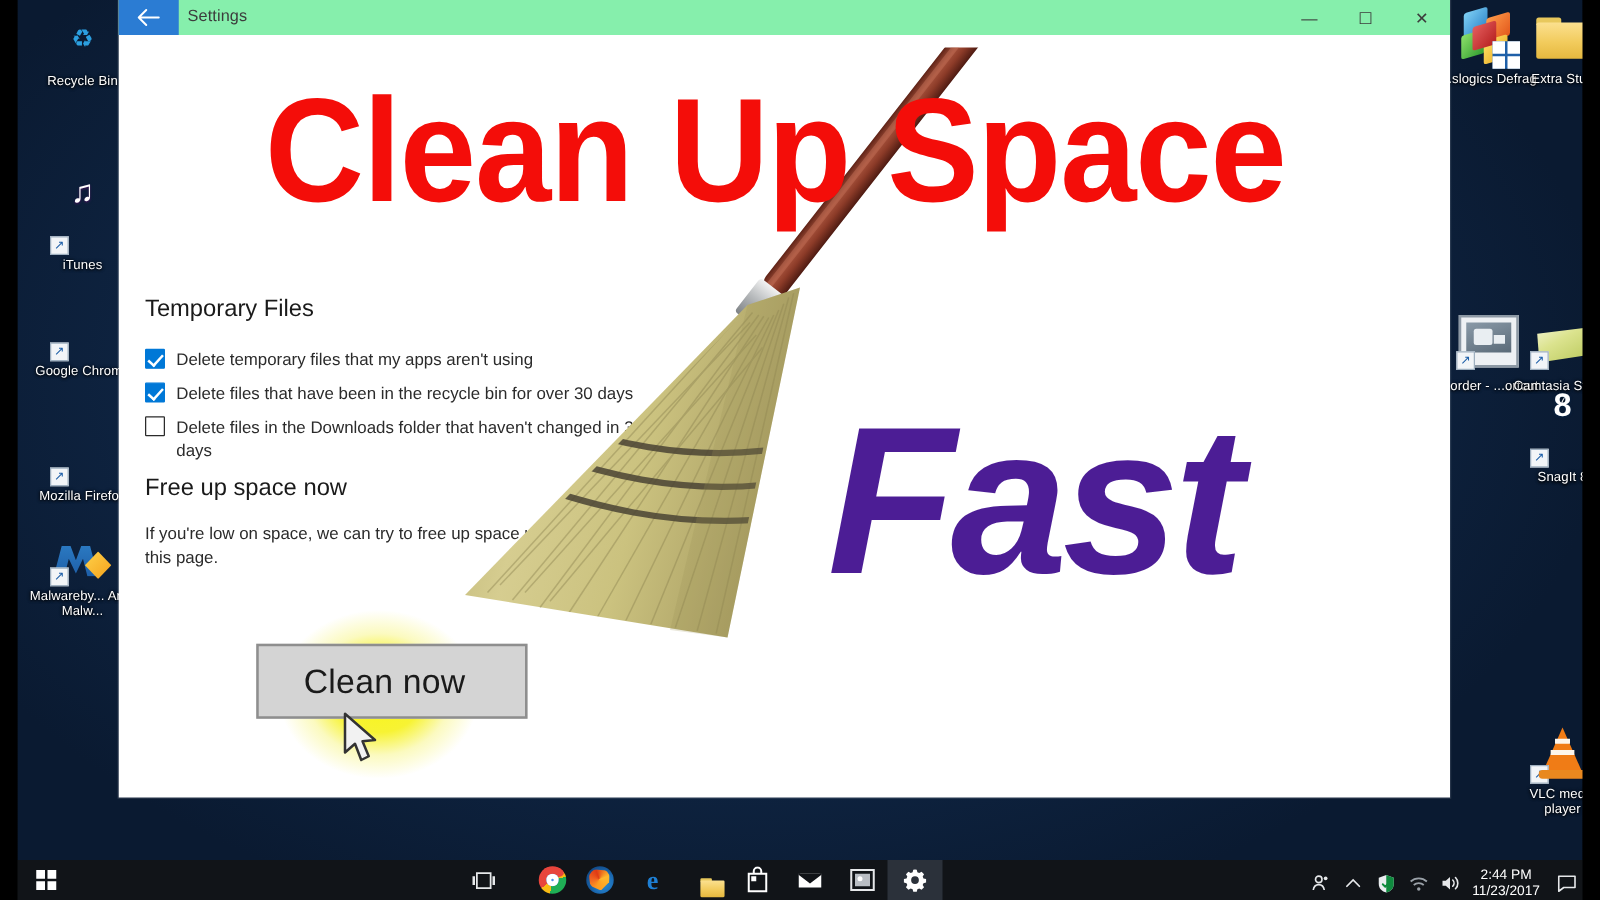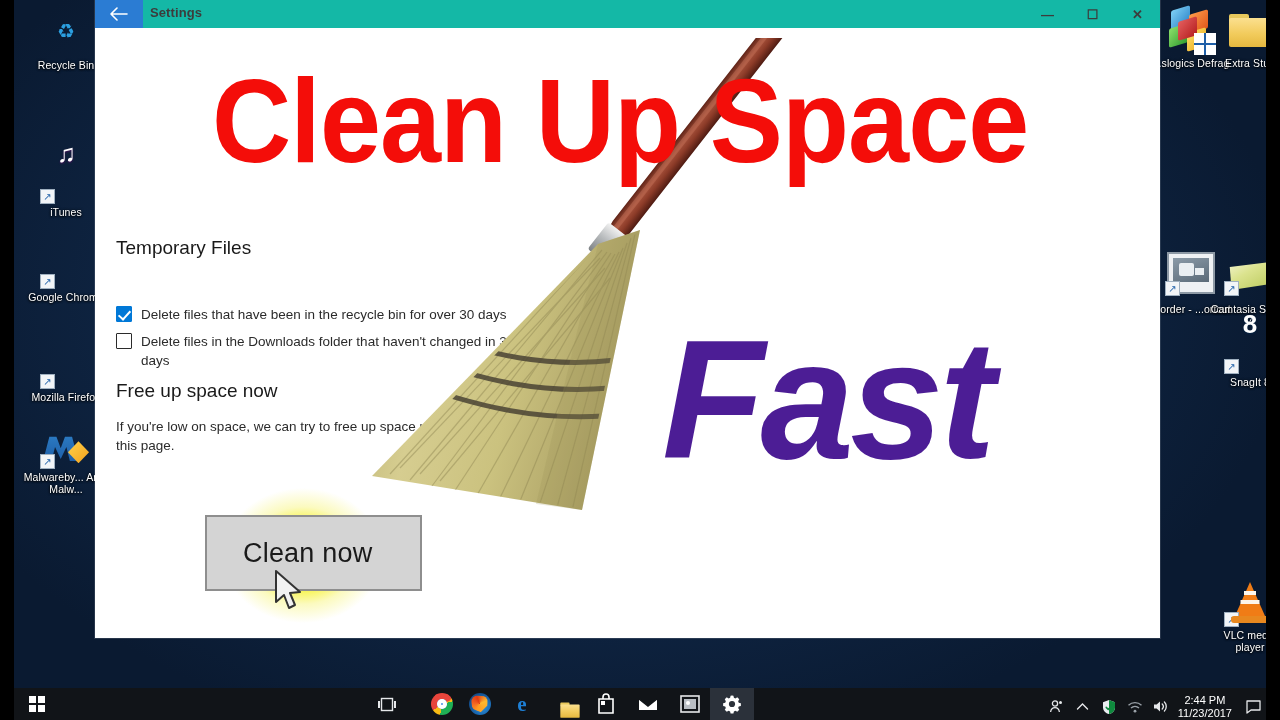--- a/index.html
+++ b/index.html
@@ -123,21 +123,21 @@
     background:#e8881f; border-radius:3px; }
   .vlc-stripe { position:absolute; left:50%; transform:translateX(-50%); background:#fdf6ec; }
   .vs1 { top:13px; width:12px; height:4px; }
   .vs2 { top:22px; width:19px; height:4px; }
 
   
   #win {
     position:absolute; left:95px; top:0; width:1065px; height:638px;
     background:#fff; box-shadow:0 0 0 1px rgba(255,255,255,.12);
   }
-  #titlebar { position:relative; height:28px; background:#14b8a6;font-weight:bold; }
+  #titlebar { position:relative; height:28px; background:#86efac; }
   #back-btn { position:absolute; left:0; top:0; width:48px; height:28px; background:#2b7cd3;
     display:flex; align-items:center; justify-content:center; cursor:pointer; }
   #back-btn svg { display:block; }
   #win-title { position:absolute; left:55px; top:5px; font-size:13px; color:#3c3c3c; letter-spacing:.1px; }
   .wc { position:absolute; top:0; width:45px; height:28px; display:flex; align-items:center; justify-content:center;
     font-size:13px; color:#3c3c3c; cursor:pointer; }
   #wc-min { right:90px; } #wc-max { right:45px; } #wc-close { right:0; }
 
   
   #content { position:relative; height:610px; padding:8px 0 0 0; }
@@ -150,21 +150,21 @@
   .cbrow { position:absolute; left:21px; display:flex; align-items:flex-start; gap:9px; cursor:pointer; }
   #cb1 { top:250px; } #cb2 { top:277px; } #cb3 { top:304px; }
   .cbox { flex:0 0 auto; width:16px; height:16px; margin-top:1px; border-radius:1px; position:relative; }
   .cbox.on { background:#0078d7; border:1px solid #0078d7; }
   .cbox.off { background:#fff; border:1.6px solid #2b2b2b; }
   .cbox.on:after { content:''; position:absolute; left:4px; top:1px; width:5px; height:10px;
     border:solid #fff; border-width:0 2px 2px 0; transform:rotate(42deg); }
   .cblabel { font-size:13.5px; line-height:19px; color:#2b2b2b; max-width:400px; }
 
   
-  #clean-btn { position:absolute; left:110px; top:487px; width:217px; height:76px;
+  #clean-btn { position:absolute; left:110px; top:487px; width:217px; height:60px;
     background:#d4d4d4; border:2px solid #8e8e8e; display:flex; align-items:center;
     padding-left:36px; cursor:pointer; }
   #clean-btn span { font-size:27px; color:#1a1a1a; letter-spacing:.2px; }
   #highlight { position:absolute; left:128px; top:460px; width:160px; height:135px; pointer-events:none;
     background:radial-gradient(ellipse 50% 50% at 50% 50%, rgba(248,245,0,.92) 0%, rgba(245,240,0,.8) 45%, rgba(240,235,0,.25) 72%, rgba(240,235,0,0) 100%); }
   #cursor { position:absolute; left:178px; top:541px; width:30px; height:42px; pointer-events:none; }
 
   
   #broom { position:absolute; left:185px; top:10px; width:560px; height:520px; pointer-events:none; }
 
@@ -317,20 +317,24 @@
       <div class="wc" id="wc-min">—</div>
       <div class="wc" id="wc-max">☐</div>
       <div class="wc" id="wc-close">✕</div>
     </div>
 
     <div id="content">
 
 
       <div class="body-text" id="temp-head">Temporary Files</div>
 
+      <div class="cbrow" id="cb1">
+        <div class="cbox on"></div>
+        <div class="cblabel">Delete temporary files that my apps aren't using</div>
+      </div>
       <div class="cbrow" id="cb2">
         <div class="cbox on"></div>
         <div class="cblabel">Delete files that have been in the recycle bin for over 30 days</div>
       </div>
       <div class="cbrow" id="cb3">
         <div class="cbox off"></div>
         <div class="cblabel">Delete files in the Downloads folder that haven't changed in 30 days</div>
       </div>
 
       <div class="body-text" id="free-head">Free up space now</div>

